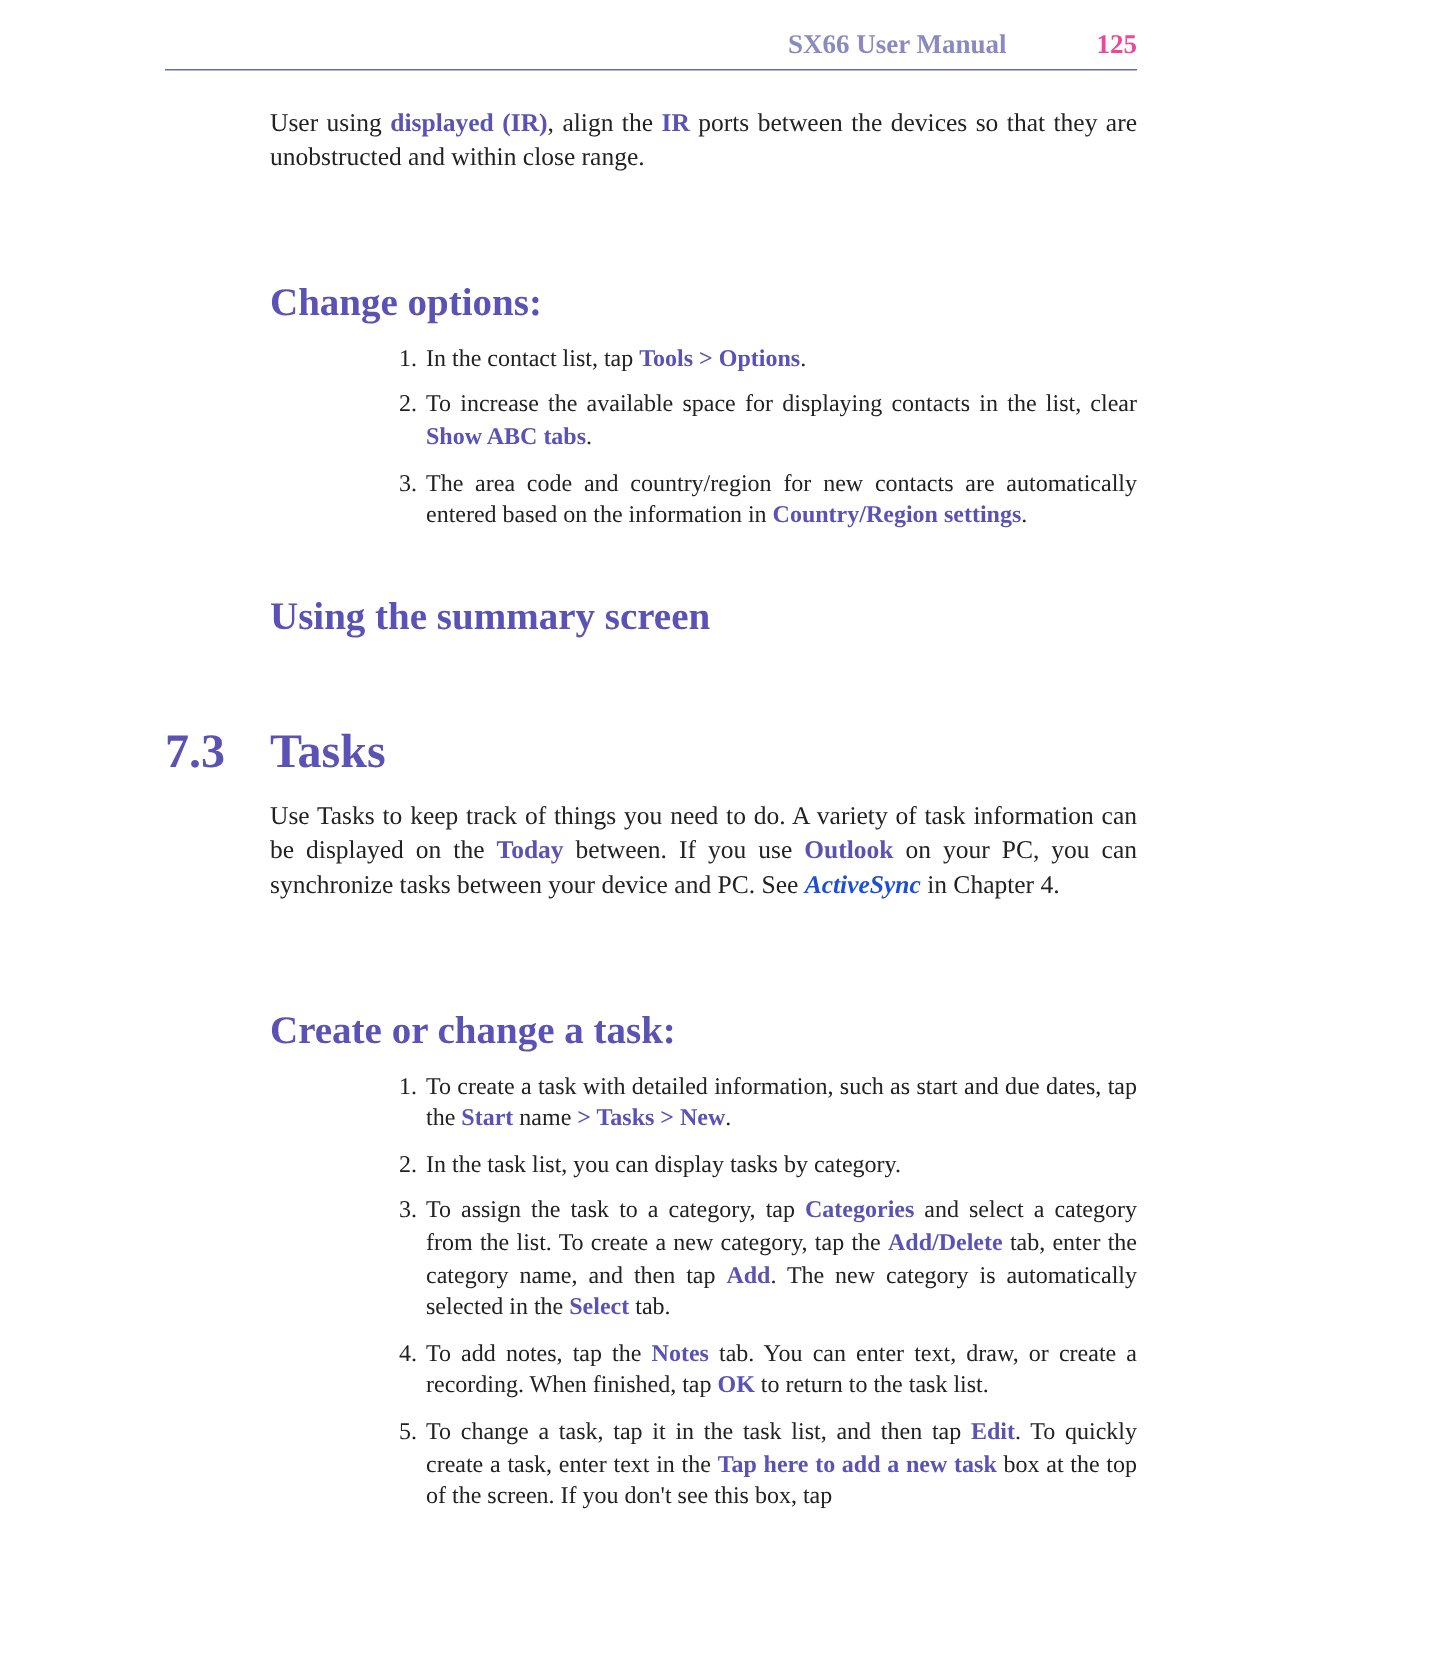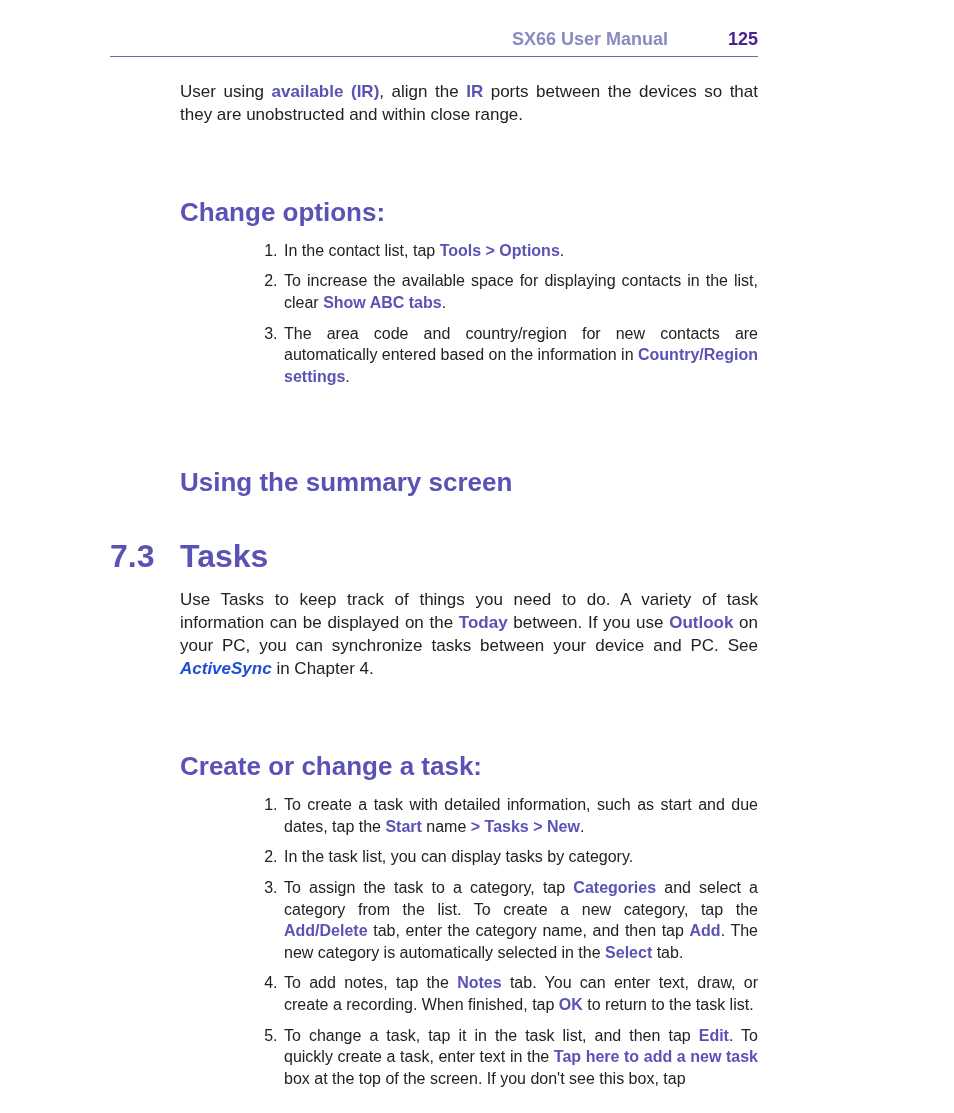--- a/index.html
+++ b/index.html
@@ -7,39 +7,40 @@
     padding: 0;
     font-family: Arial, Helvetica, sans-serif;
     background: #ffffff;
     color: #222;
   }
   .page {
     width: 818px;
     height: 1113px;
     position: relative;
     box-sizing: border-box;
-    padding: 29px 60px 40px 60px;
+    padding: 19px 60px 40px 60px;
+    font-family: Liberation Serif, serif;
   }
   .header {
     display: flex;
     justify-content: flex-end;
     align-items: baseline;
     border-bottom: 1px solid #6a6aa8;
     padding-bottom: 6px;
     margin-bottom: 24px;
     margin-left: 50px;
   }
   .header-title {
     color: #8a8ac0;
     font-weight: bold;
     font-size: 18px;
     margin-right: 60px;
   }
   .header-page {
-    color: #4c1d95;
+    color: #ec4899;
     font-weight: bold;
     font-size: 18px;
   }
   .content {
     margin-left: 120px;
   }
   .body-para {
     font-size: 17px;
     line-height: 1.35;
     text-align: justify;
@@ -47,21 +48,21 @@
   }
   .section-heading {
     color: #5a52b5;
     font-weight: bold;
     font-size: 26px;
     margin: 70px 0 12px 0;
   }
   .major-heading-row {
     display: flex;
     align-items: baseline;
-    margin: 40px 0 14px -70px;
+    margin: 56px 0 14px -70px;
   }
   .major-num {
     color: #5a52b5;
     font-weight: bold;
     font-size: 32px;
     width: 70px;
   }
   .major-heading {
     color: #5a52b5;
     font-weight: bold;
@@ -94,37 +95,37 @@
 <div class="page">
 
   <div class="header">
     <span class="header-title">SX66 User Manual</span>
     <span class="header-page">125</span>
   </div>
 
   <div class="content">
 
     <p class="body-para">
-      <span>User using </span><span class="em">available (IR)</span><span>, align the </span><span class="em">IR</span><span> ports between the devices so that they are unobstructed and within close range.</span>
+      <span>User using </span><span class="em">displayed (IR)</span><span>, align the </span><span class="em">IR</span><span> ports between the devices so that they are unobstructed and within close range.</span>
     </p>
 
     <h2 class="section-heading">Change options:</h2>
     <ol class="steps">
       <li>
         <span>In the contact list, tap </span><span class="em">Tools &gt; Options</span><span>.</span>
       </li>
       <li>
         <span>To increase the available space for displaying contacts in the list, clear </span><span class="em">Show ABC tabs</span><span>.</span>
       </li>
       <li>
         <span>The area code and country/region for new contacts are automatically entered based on the information in </span><span class="em">Country/Region settings</span><span>.</span>
       </li>
     </ol>
 
-    <h2 class="section-heading" style="margin-top:80px">Using the summary screen</h2>
+    <h2 class="section-heading" style="margin-top:41px">Using the summary screen</h2>
 
     <div class="major-heading-row">
       <span class="major-num">7.3</span>
       <span class="major-heading">Tasks</span>
     </div>
     <p class="body-para">
       <span>Use Tasks to keep track of things you need to do. A variety of task information can be displayed on the </span><span class="em">Today</span><span> between. If you use </span><span class="em">Outlook</span><span> on your PC, you can synchronize tasks between your device and PC. See </span><span class="emi">ActiveSync</span><span> in Chapter 4.</span>
     </p>
 
     <h2 class="section-heading" style="margin-top:70px">Create or change a task:</h2>

